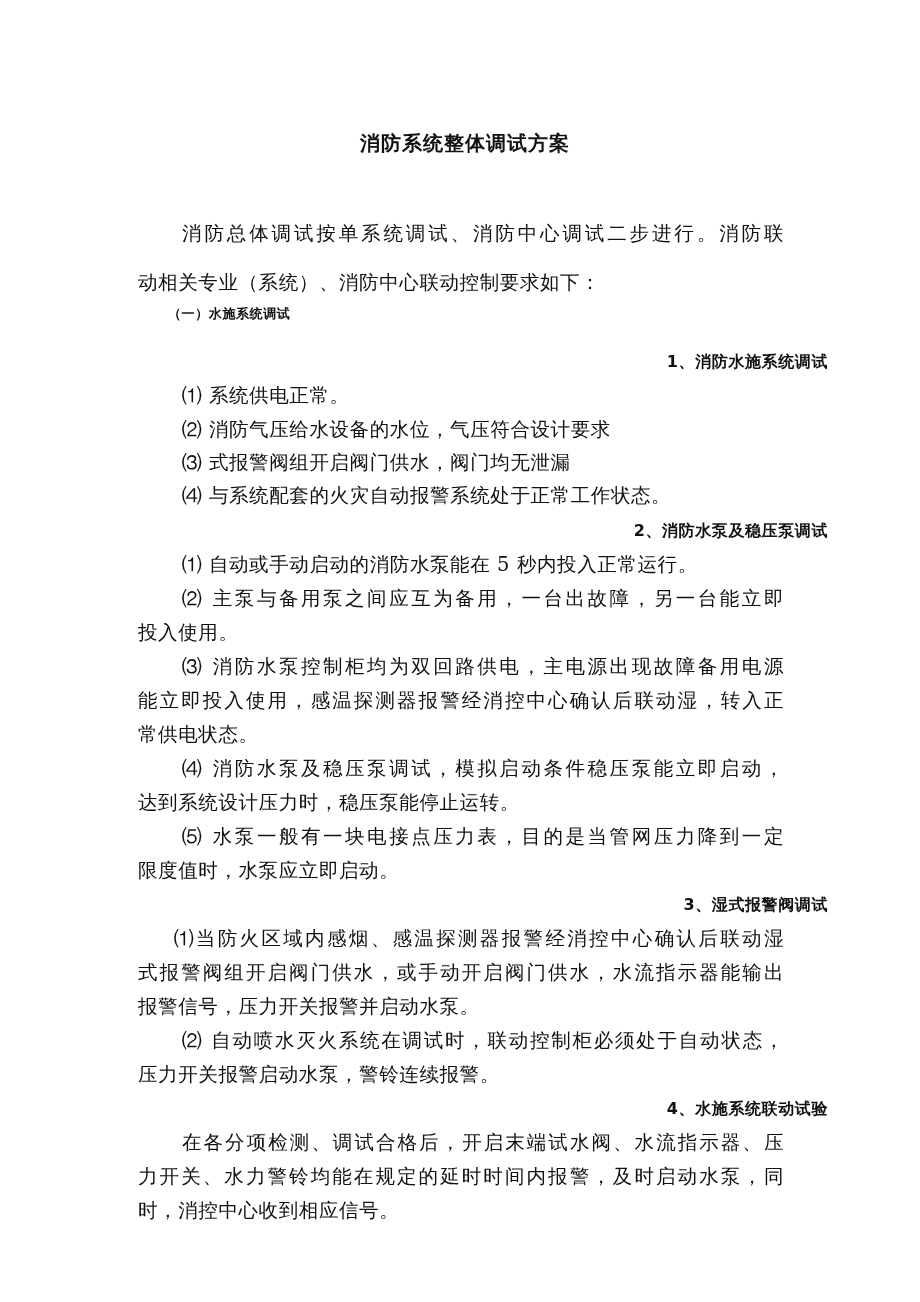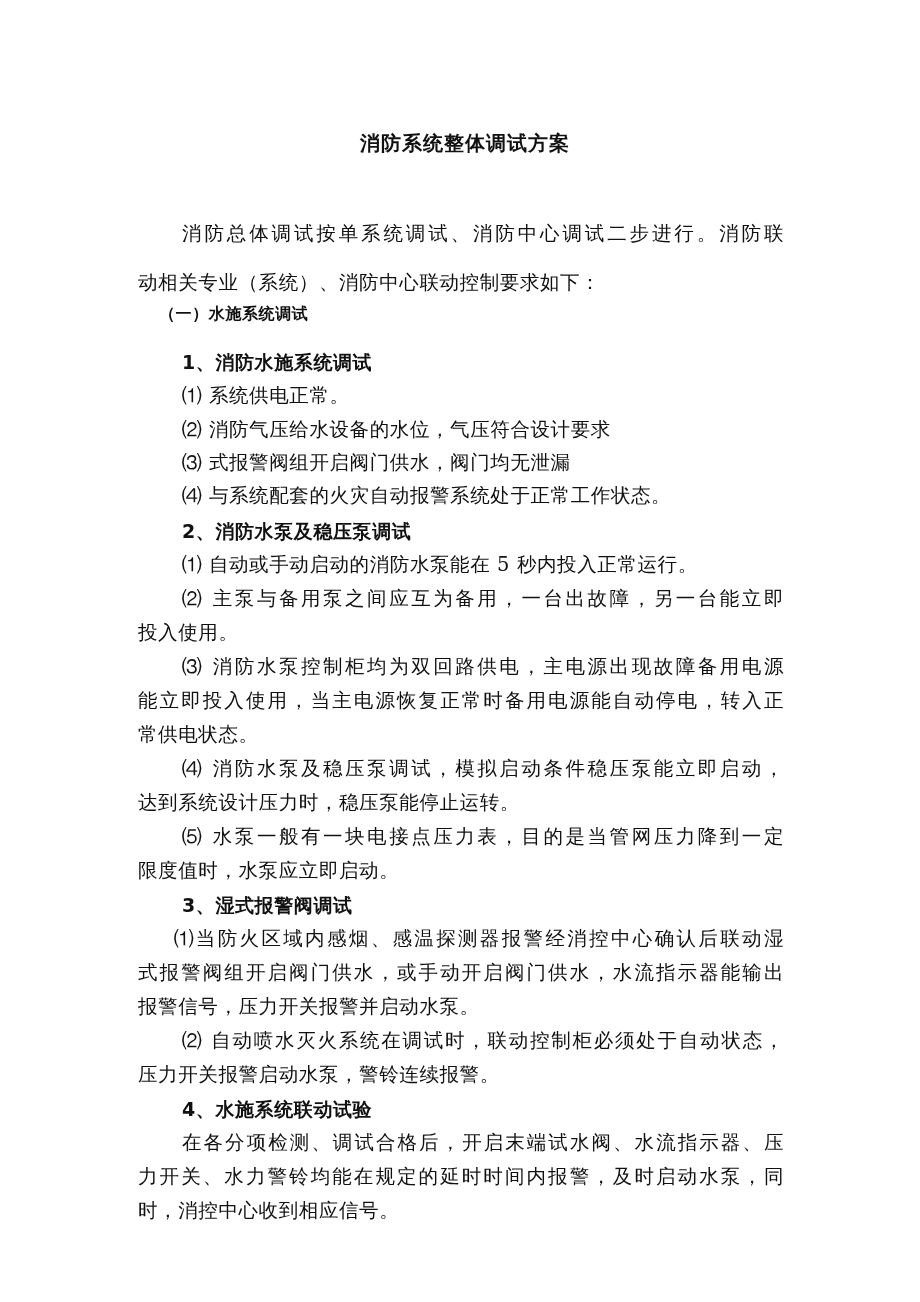--- a/index.html
+++ b/index.html
@@ -6,22 +6,22 @@
   body { width: 920px; height: 1302px; position: relative; overflow: hidden;
          font-family: "DejaVu Serif", "Liberation Serif", serif; color: #111; }
   .page { position: absolute; left: 138px; top: 0; width: 646px; }
   .title { position: absolute; top: 128px; left: 4px; width: 646px; text-align: center;
            font-family: "DejaVu Sans", "Liberation Sans", sans-serif; font-weight: bold;
            font-size: 20px; letter-spacing: 1px; line-height: 30px; }
   .line { position: absolute; left: 0; width: 646px; font-size: 19.5px; line-height: 34px;
           white-space: nowrap; letter-spacing: 0.6px; margin-top: 44px; }
   .justify { text-align-last: justify; text-align: justify; white-space: normal; }
   .indent2 { padding-left: 44px; box-sizing: border-box; }
-  .h1 { font-family: Liberation Sans, sans-serif; font-weight: bold; font-size: 16px; left: 21px; }
-  .h2 { font-family: "DejaVu Sans", "Liberation Sans", sans-serif; font-weight: bold; font-size: 19px; left: 44px; }
+  .h1 { font-family: Liberation Sans, sans-serif; font-weight: bold; font-size: 13px; left: 30px; }
+  .h2 { font-family: "DejaVu Sans", "Liberation Sans", sans-serif; font-weight: bold; font-size: 16px; left: 44px; text-align: right; }
   .item { left: 0; padding-left: 44px; box-sizing: border-box; }
 </style>
 </head>
 <body>
 
 <div class="page">
   <div class="title">消防系统整体调试方案</div>
 
   <div class="line justify indent2" style="top:173px">消防总体调试按单系统调试、消防中心调试二步进行。消防联</div>
   <div class="line" style="top:222px">动相关专业（系统）、消防中心联动控制要求如下：</div>
@@ -32,21 +32,21 @@
   <div class="line item" style="top:335px">⑴ 系统供电正常。</div>
   <div class="line item" style="top:369px">⑵ 消防气压给水设备的水位，气压符合设计要求</div>
   <div class="line item" style="top:402px">⑶ 式报警阀组开启阀门供水，阀门均无泄漏</div>
   <div class="line item" style="top:435px">⑷ 与系统配套的火灾自动报警系统处于正常工作状态。</div>
 
   <div class="line h2" style="top:470px">2、消防水泵及稳压泵调试</div>
   <div class="line item" style="top:504px">⑴ 自动或手动启动的消防水泵能在 5 秒内投入正常运行。</div>
   <div class="line justify indent2" style="top:538px">⑵ 主泵与备用泵之间应互为备用，一台出故障，另一台能立即</div>
   <div class="line" style="top:572px">投入使用。</div>
   <div class="line justify indent2" style="top:606px">⑶ 消防水泵控制柜均为双回路供电，主电源出现故障备用电源</div>
-  <div class="line justify" style="top:640px">能立即投入使用，当主电源恢复正常时备用电源能自动停电，转入正</div>
+  <div class="line justify" style="top:640px">能立即投入使用，感温探测器报警经消控中心确认后联动湿，转入正</div>
   <div class="line" style="top:674px">常供电状态。</div>
   <div class="line justify indent2" style="top:708px">⑷ 消防水泵及稳压泵调试，模拟启动条件稳压泵能立即启动，</div>
   <div class="line" style="top:742px">达到系统设计压力时，稳压泵能停止运转。</div>
   <div class="line justify indent2" style="top:776px">⑸ 水泵一般有一块电接点压力表，目的是当管网压力降到一定</div>
   <div class="line" style="top:810px">限度值时，水泵应立即启动。</div>
 
   <div class="line h2" style="top:844px">3、湿式报警阀调试</div>
   <div class="line justify indent2" style="top:878px; padding-left:36px">⑴当防火区域内感烟、感温探测器报警经消控中心确认后联动湿</div>
   <div class="line justify" style="top:912px">式报警阀组开启阀门供水，或手动开启阀门供水，水流指示器能输出</div>
   <div class="line" style="top:946px">报警信号，压力开关报警并启动水泵。</div>

